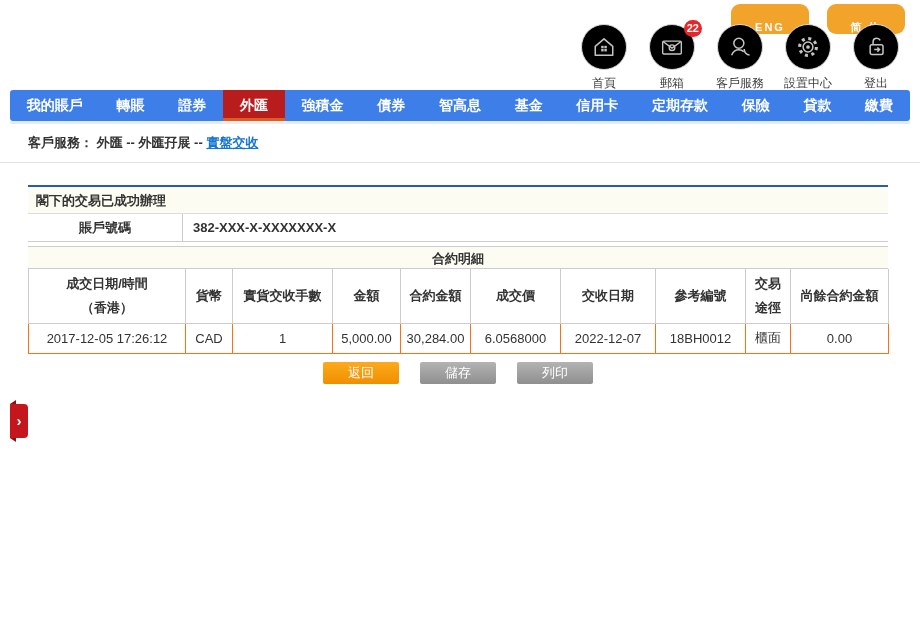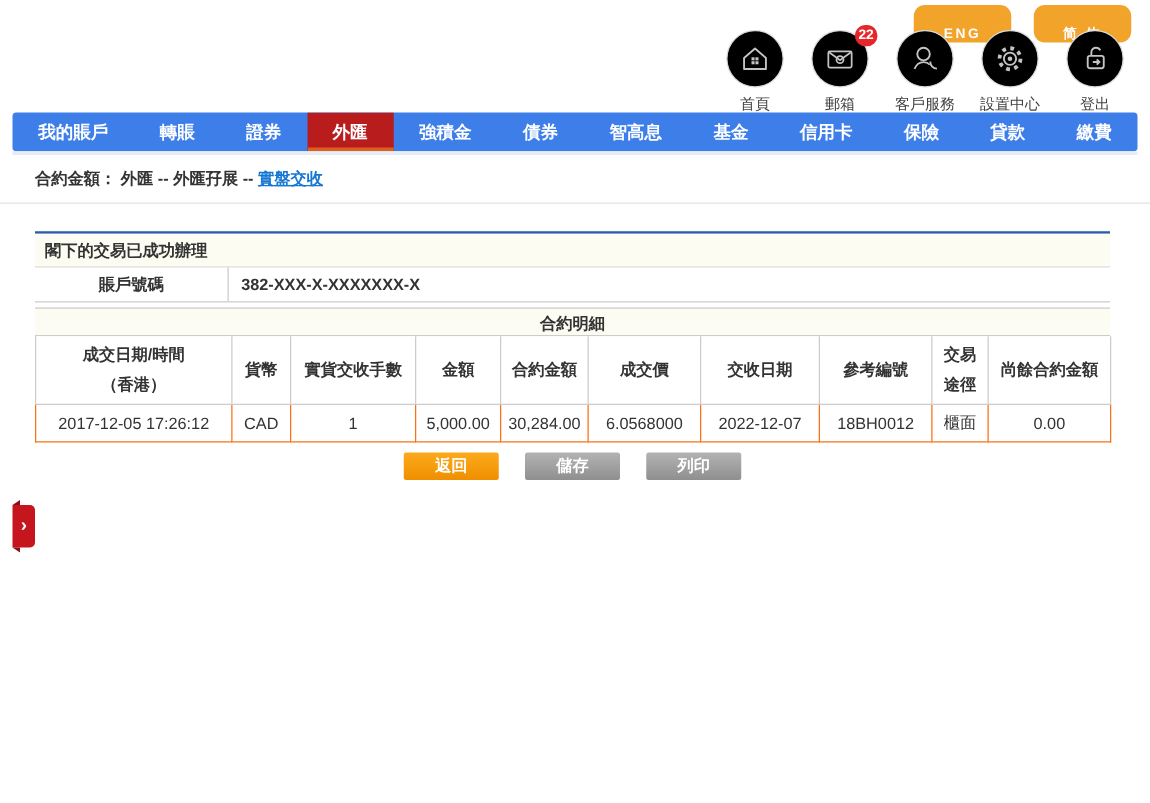--- a/index.html
+++ b/index.html
@@ -62,21 +62,21 @@
   .contract th {
     height:54px; border:1px solid #ccc; border-top:none; font-size:13px; font-weight:bold;
     color:#333; text-align:center; vertical-align:middle; white-space:pre-line;
     background:#fff; padding:0 2px; line-height:1.8;
   }
   .contract td { height:30px; border:1px solid #f97316; font-size:13px; color:#333; text-align:center; vertical-align:middle; }
   
   .actions { position:absolute; top:362px; left:28px; width:860px; display:flex; justify-content:center; gap:21px; }
   .btn {
     width:76px; height:22px; border:none; border-radius:2px; color:#fff; font-size:13px;
-    font-weight:bold; font-family:inherit; cursor:pointer; line-height:22px; text-align:center; padding:0;
+    font-weight:normal; font-family:inherit; cursor:pointer; line-height:22px; text-align:center; padding:0;
   }
   .btn.primary { background:linear-gradient(#fcaa1c,#ef8f00); }
   .btn.secondary { background:linear-gradient(#b3b3b3,#8f8f8f); }
   
   .side-tab {
     position:absolute; left:10px; top:404px; width:18px; height:34px; background:#c5161d;
     border-radius:0 4px 4px 0; color:#fff; display:flex; align-items:center; justify-content:center;
     font-size:15px; font-weight:bold; cursor:pointer;
   }
   .side-tab::before {
@@ -158,28 +158,29 @@
 <nav class="nav">
     <div class="nav-tab">我的賬戶</div>
     <div class="nav-tab">轉賬</div>
     <div class="nav-tab">證券</div>
     <div class="nav-tab active">外匯</div>
     <div class="nav-tab">強積金</div>
     <div class="nav-tab">債券</div>
     <div class="nav-tab">智高息</div>
     <div class="nav-tab">基金</div>
     <div class="nav-tab">信用卡</div>
+    <div class="nav-tab">定期存款</div>
     <div class="nav-tab">保險</div>
     <div class="nav-tab">貸款</div>
     <div class="nav-tab">繳費</div>
   </nav>
 <div class="nav-underline"></div>
 
 <div class="breadcrumb">
-  <span>合約金額：</span>
+  <span>客戶服務：</span>
   <span>外匯 -- 外匯孖展 -- </span><span class="crumb-link">實盤交收</span>
 </div>
 <div class="breadcrumb-sep-line"></div>
 
 <div class="panel">
   <div class="msg-row">閣下的交易已成功辦理</div>
   <div class="account-row">
     <div class="account-label">賬戶號碼</div>
     <div class="account-value">382-XXX-X-XXXXXXX-X</div>
   </div>

